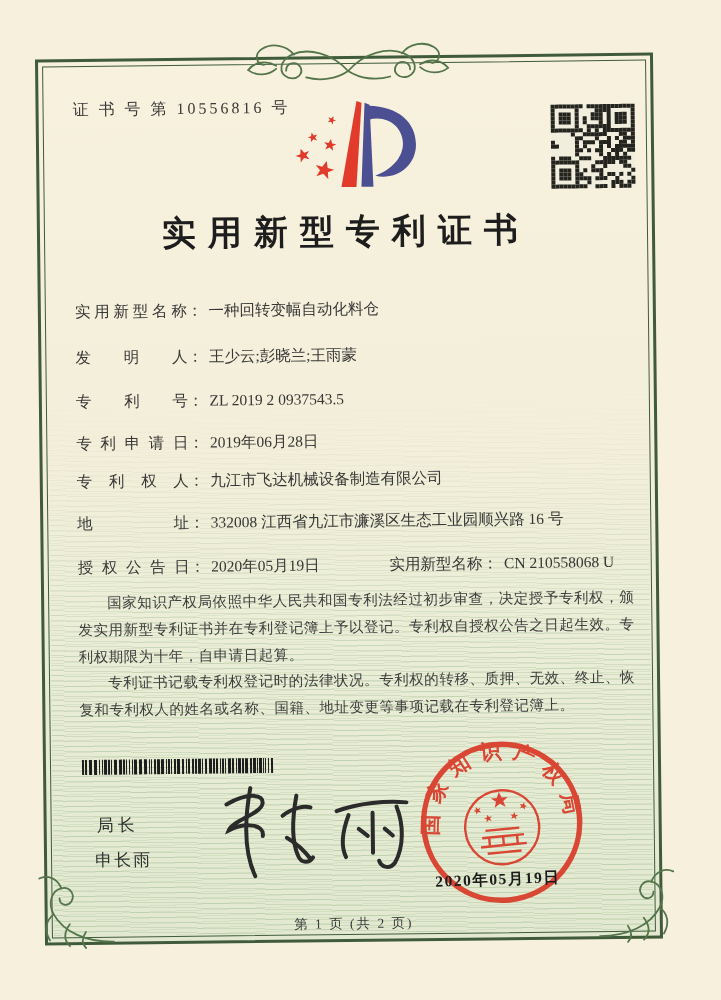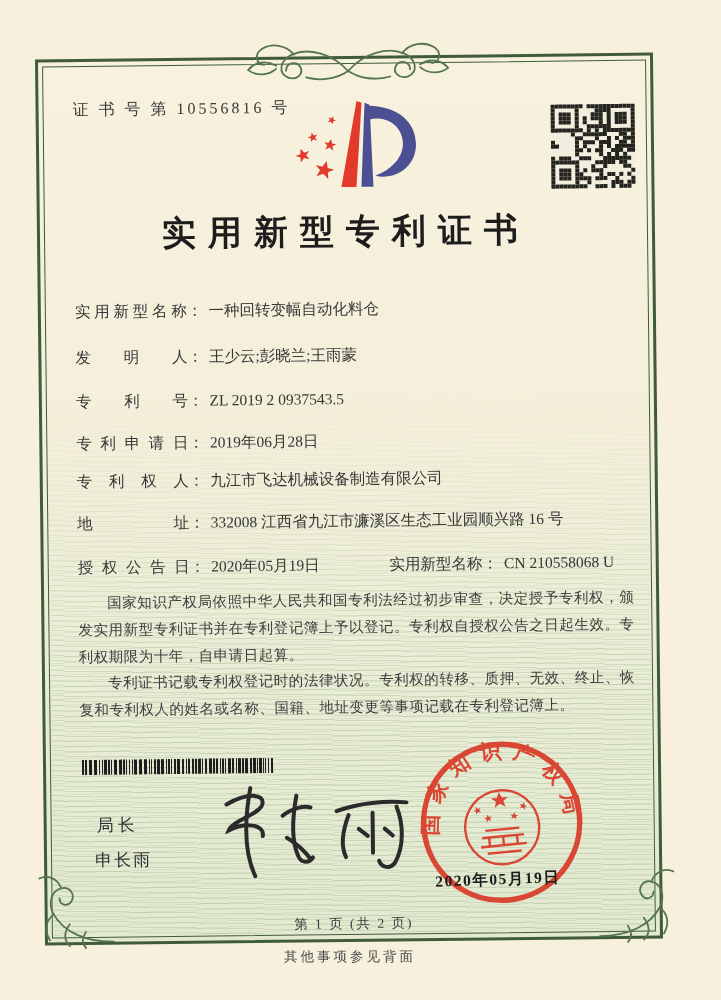--- a/index.html
+++ b/index.html
@@ -490,14 +490,13 @@
           <path d="M66,112 h46"></path>
           <path d="M72,119 h34"></path>
         </g>
       </g>
     </svg>
     <div class="seal-date">2020年05月19日</div>
 
     <div class="page-indicator">第 1 页 (共 2 页)</div>
   </div>
 
-  <div class="back-note">其他事项参见背面</div>
 </div>
 
 </body></html>

